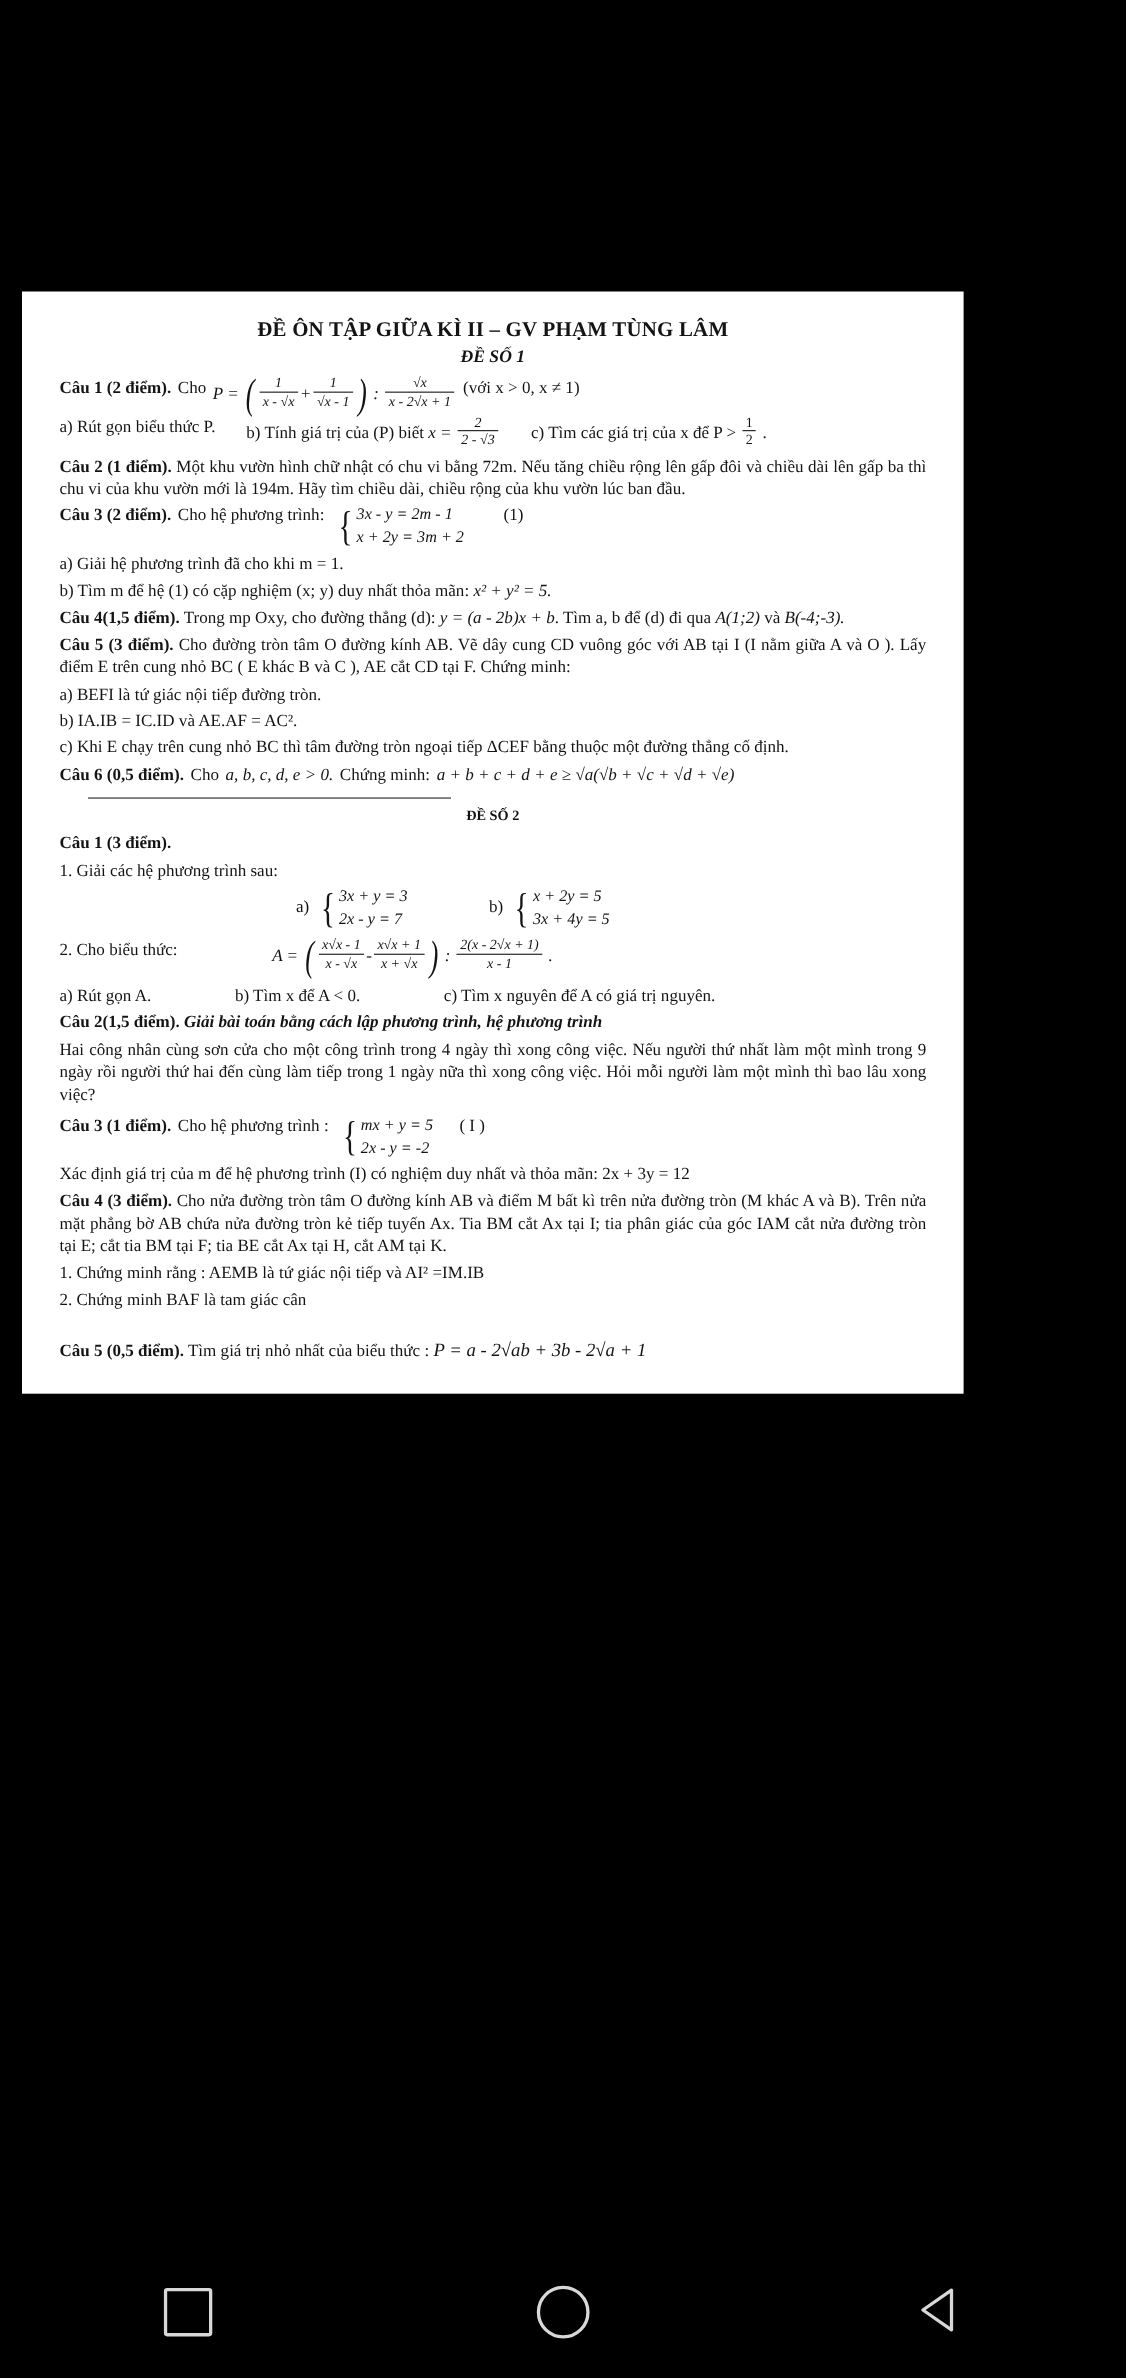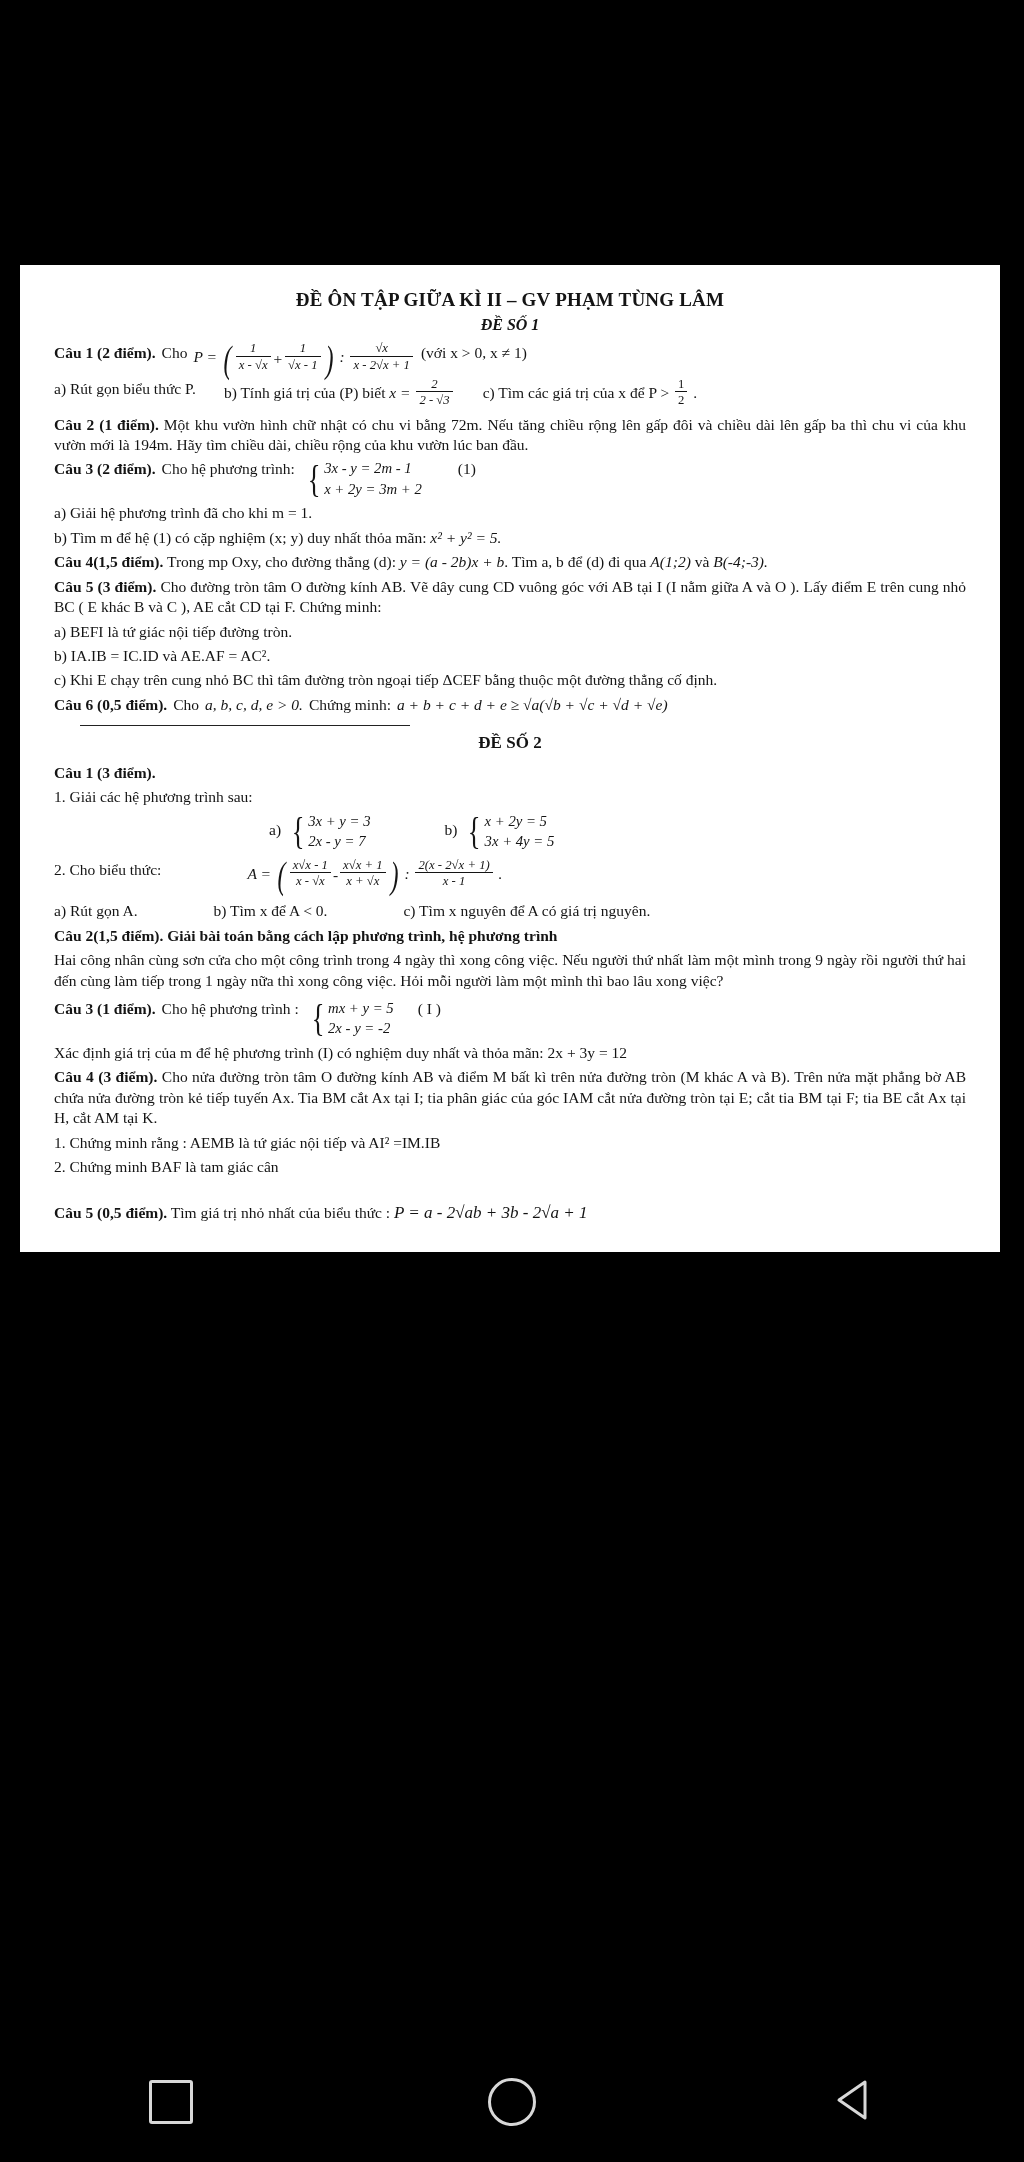--- a/index.html
+++ b/index.html
@@ -18,21 +18,21 @@
   .screen {
     position: absolute;
     inset: 0;
     background: #000;
   }
   
   .page {
     position: absolute;
     left: 20px;
     top: 265px;
-    width: 980px;
+    width: 856px;
     background: #ffffff;
     padding: 18px 34px 24px 34px;
     box-sizing: border-box;
     font-size: 15.5px;
     line-height: 1.32;
     color: #141414;
   }
   .doc-title {
     text-align: center;
     font-weight: bold;
@@ -43,30 +43,30 @@
   .doc-subtitle {
     text-align: center;
     font-weight: bold;
     font-size: 16px;
     margin: 0 0 8px 0;
     font-style: italic;
   }
   .section-title {
     text-align: center;
     font-weight: bold;
-    font-size: 17px;
+    font-size: 13px;
     margin: 6px 0 8px 0;
   }
   .para {
     margin: 4px 0;
     text-align: left;
   }
   .para.justify { text-align: justify; }
   .b { font-weight: bold; }
-  .i { }
+  .i { font-style: italic; }
   .row {
     display: flex;
     align-items: flex-start;
     gap: 6px;
     margin: 4px 0;
   }
   .hr {
     border: none;
     border-top: 1px solid #222;
     width: 330px;

